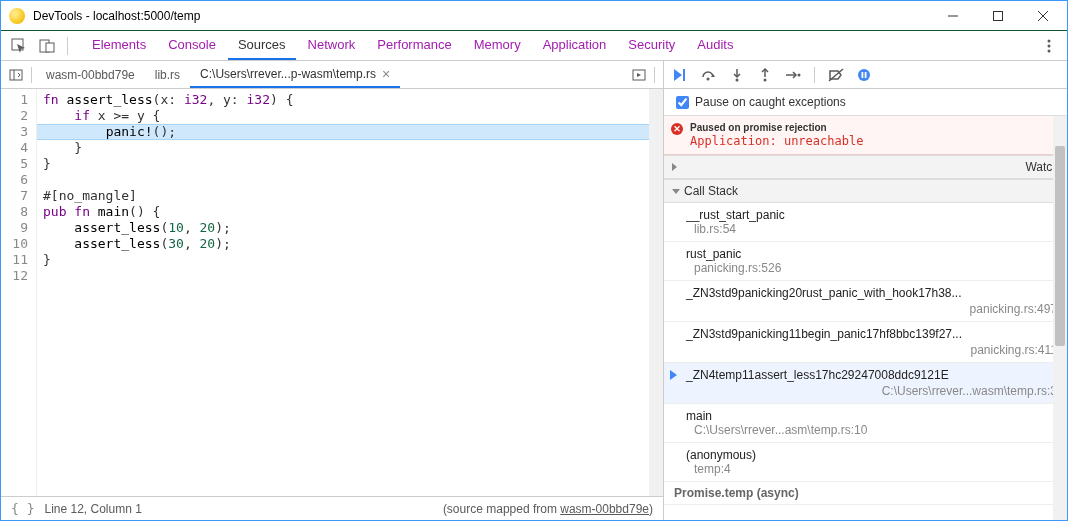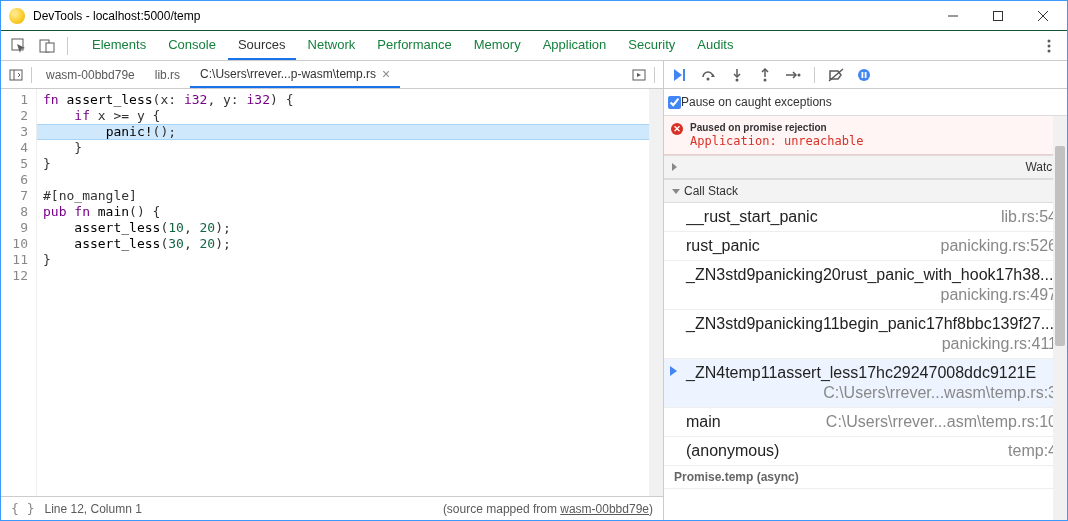--- a/index.html
+++ b/index.html
@@ -7,21 +7,21 @@
 .titlebar { height: 30px; background: #fff; display: flex; align-items: center; padding: 0 2px 0 8px; border-bottom: 1px solid #14532d; }
 .title-icon { width: 16px; height: 16px; border-radius: 50%; background: radial-gradient(circle at 35% 35%, #ffe680 15%, #f9ca24 60%, #e0a800); margin-right: 8px; }
 .title-text { flex: 1; font-size: 12px; color: #000; }
 .winbtns { display: flex; }
 .winbtn { width: 45px; height: 28px; display: flex; align-items: center; justify-content: center; color: #333; }
 .winbtn svg { width: 10px; height: 10px; }
 .toolbar { height: 30px; display: flex; align-items: center; border-bottom: 1px solid #ccc; padding: 0 4px; }
 .tb-icon { width: 28px; height: 28px; display: flex; align-items: center; justify-content: center; color: #5a5a5a; }
 .tb-sep { width: 1px; height: 18px; background: #ccc; margin: 0 6px; }
 .panels { display: flex; flex: 1; gap: 2px; margin-left: 8px;}
-.panel { padding: 6px 10px; color: #15803d; font-size: 13px; cursor: default; }
+.panel { padding: 6px 10px; color: #a21caf; font-size: 13px; cursor: default; }
 .panel.active { color: #333; border-bottom: 2px solid #1a73e8; }
 .more { width: 28px; height: 28px; display: flex; align-items: center; justify-content: center; color: #5a5a5a; }
 .content { display: flex; height: calc(100% - 60px); }
 .left { width: 663px; display: flex; flex-direction: column; border-right: 1px solid #ccc; }
 .filetabs { height: 28px; display: flex; align-items: center; border-bottom: 1px solid #ccc; padding: 0 4px; }
 .ft-icon { width: 22px; height: 22px; display: flex; align-items: center; justify-content: center; color: #5a5a5a; }
 .ft-sep { width: 1px; height: 16px; background: #ccc; margin: 0 4px; }
 .filetab { padding: 4px 10px; font-size: 12px; color: #5a5a5a; display: flex; align-items: center; gap: 6px; }
 .filetab.active { color: #333; border-bottom: 2px solid #1a73e8; }
 .ft-close { color: #888; font-size: 14px; }
@@ -37,33 +37,33 @@
 .mac { color: #000; }
 .scrollbar-v { width: 14px; background: #f1f1f1; }
 .statusbar { height: 24px; border-top: 1px solid #ccc; display: flex; align-items: center; padding: 0 10px; font-size: 12px; color: #5a5a5a; gap: 10px; }
 .status-braces { color: #888; font-family: monospace; font-size: 13px;}
 .status-right { margin-left: auto; }
 .status-right a { color: #5a5a5a; text-decoration: underline; }
 .right { flex: 1; display: flex; flex-direction: column; }
 .dbg-toolbar { height: 28px; display: flex; align-items: center; padding: 0 6px; border-bottom: 1px solid #ccc; gap: 6px; }
 .dbg-btn { width: 22px; height: 22px; display: flex; align-items: center; justify-content: center; color: #5a5a5a; }
 .dbg-btn.blue { color: #4285f4; }
-.pause-opts { padding: 6px 4px; border-bottom: 1px solid #ddd; display: flex; align-items: center; gap: 0; font-size: 12px;}
+.pause-opts { padding: 6px 12px; border-bottom: 1px solid #ddd; display: flex; align-items: center; gap: 6px; font-size: 12px;}
 .pause-opts input { accent-color: #4285f4; }
 .dbg-body { flex: 1; overflow: hidden; position: relative; }
 .msg-box { background: #fff5f5; border-bottom: 1px solid #eecccc; padding: 6px 10px 6px 26px; position: relative; }
 .msg-box .err-icon { position: absolute; left: 7px; top: 7px; width: 12px; height: 12px; background: #d93025; border-radius: 50%; color: #fff; font-size: 9px; text-align: center; line-height: 12px; font-weight: bold;}
 .msg-title { font-weight: 600; color: #333; font-size: 10px;}
 .msg-detail { color: #d93025; font-family: Consolas, monospace; font-size: 12px; margin-top: 1px;}
 .section-hdr { background: #f3f3f3; border-top: 1px solid #ddd; border-bottom: 1px solid #ddd; padding: 4px 8px; font-size: 12px; color: #333; display: flex; align-items: center; gap: 4px;}
 .tri { display:inline-block; width:0;height:0; }
 .tri.right { border-top:4px solid transparent; border-bottom:4px solid transparent; border-left:5px solid #888;}
 .tri.down { border-left:4px solid transparent; border-right:4px solid transparent; border-top:5px solid #888;}
 .stack { }
-.frame { padding: 5px 10px 5px 22px; border-bottom: 1px solid #eee; font-size: 16px; display: flex; position: relative;}
+.frame { padding: 5px 10px 5px 22px; border-bottom: 1px solid #eee; font-size: 12px; display: flex; position: relative; flex-direction: column;}
 .frame.current { background: #eef4ff; }
 .frame.current::before { content: ""; position: absolute; left: 6px; top: 7px; width: 0; height: 0; border-top: 5px solid transparent; border-bottom: 5px solid transparent; border-left: 7px solid #4285f4; }
 .frame-group { padding: 4px 10px; border-bottom: 1px solid #eee; font-size: 12px; font-weight: bold; color: #666;}
 .fname { flex: 1; color: #222; overflow: hidden; text-overflow: ellipsis; white-space: nowrap;}
 .floc { color: #888; margin-left: 8px; white-space: nowrap;}
 .frame.two-line { display: block; }
 .frame.two-line .floc { display: block; text-align: right; margin: 2px 0 0 0;}
 .rscroll { position: absolute; right: 0; top: 0; bottom: 0; width: 14px; background: #f1f1f1;}
 .rscroll .thumb { position: absolute; left: 2px; right: 2px; top: 30px; height: 200px; background: #c1c1c1; border-radius: 2px;}
 </style>

